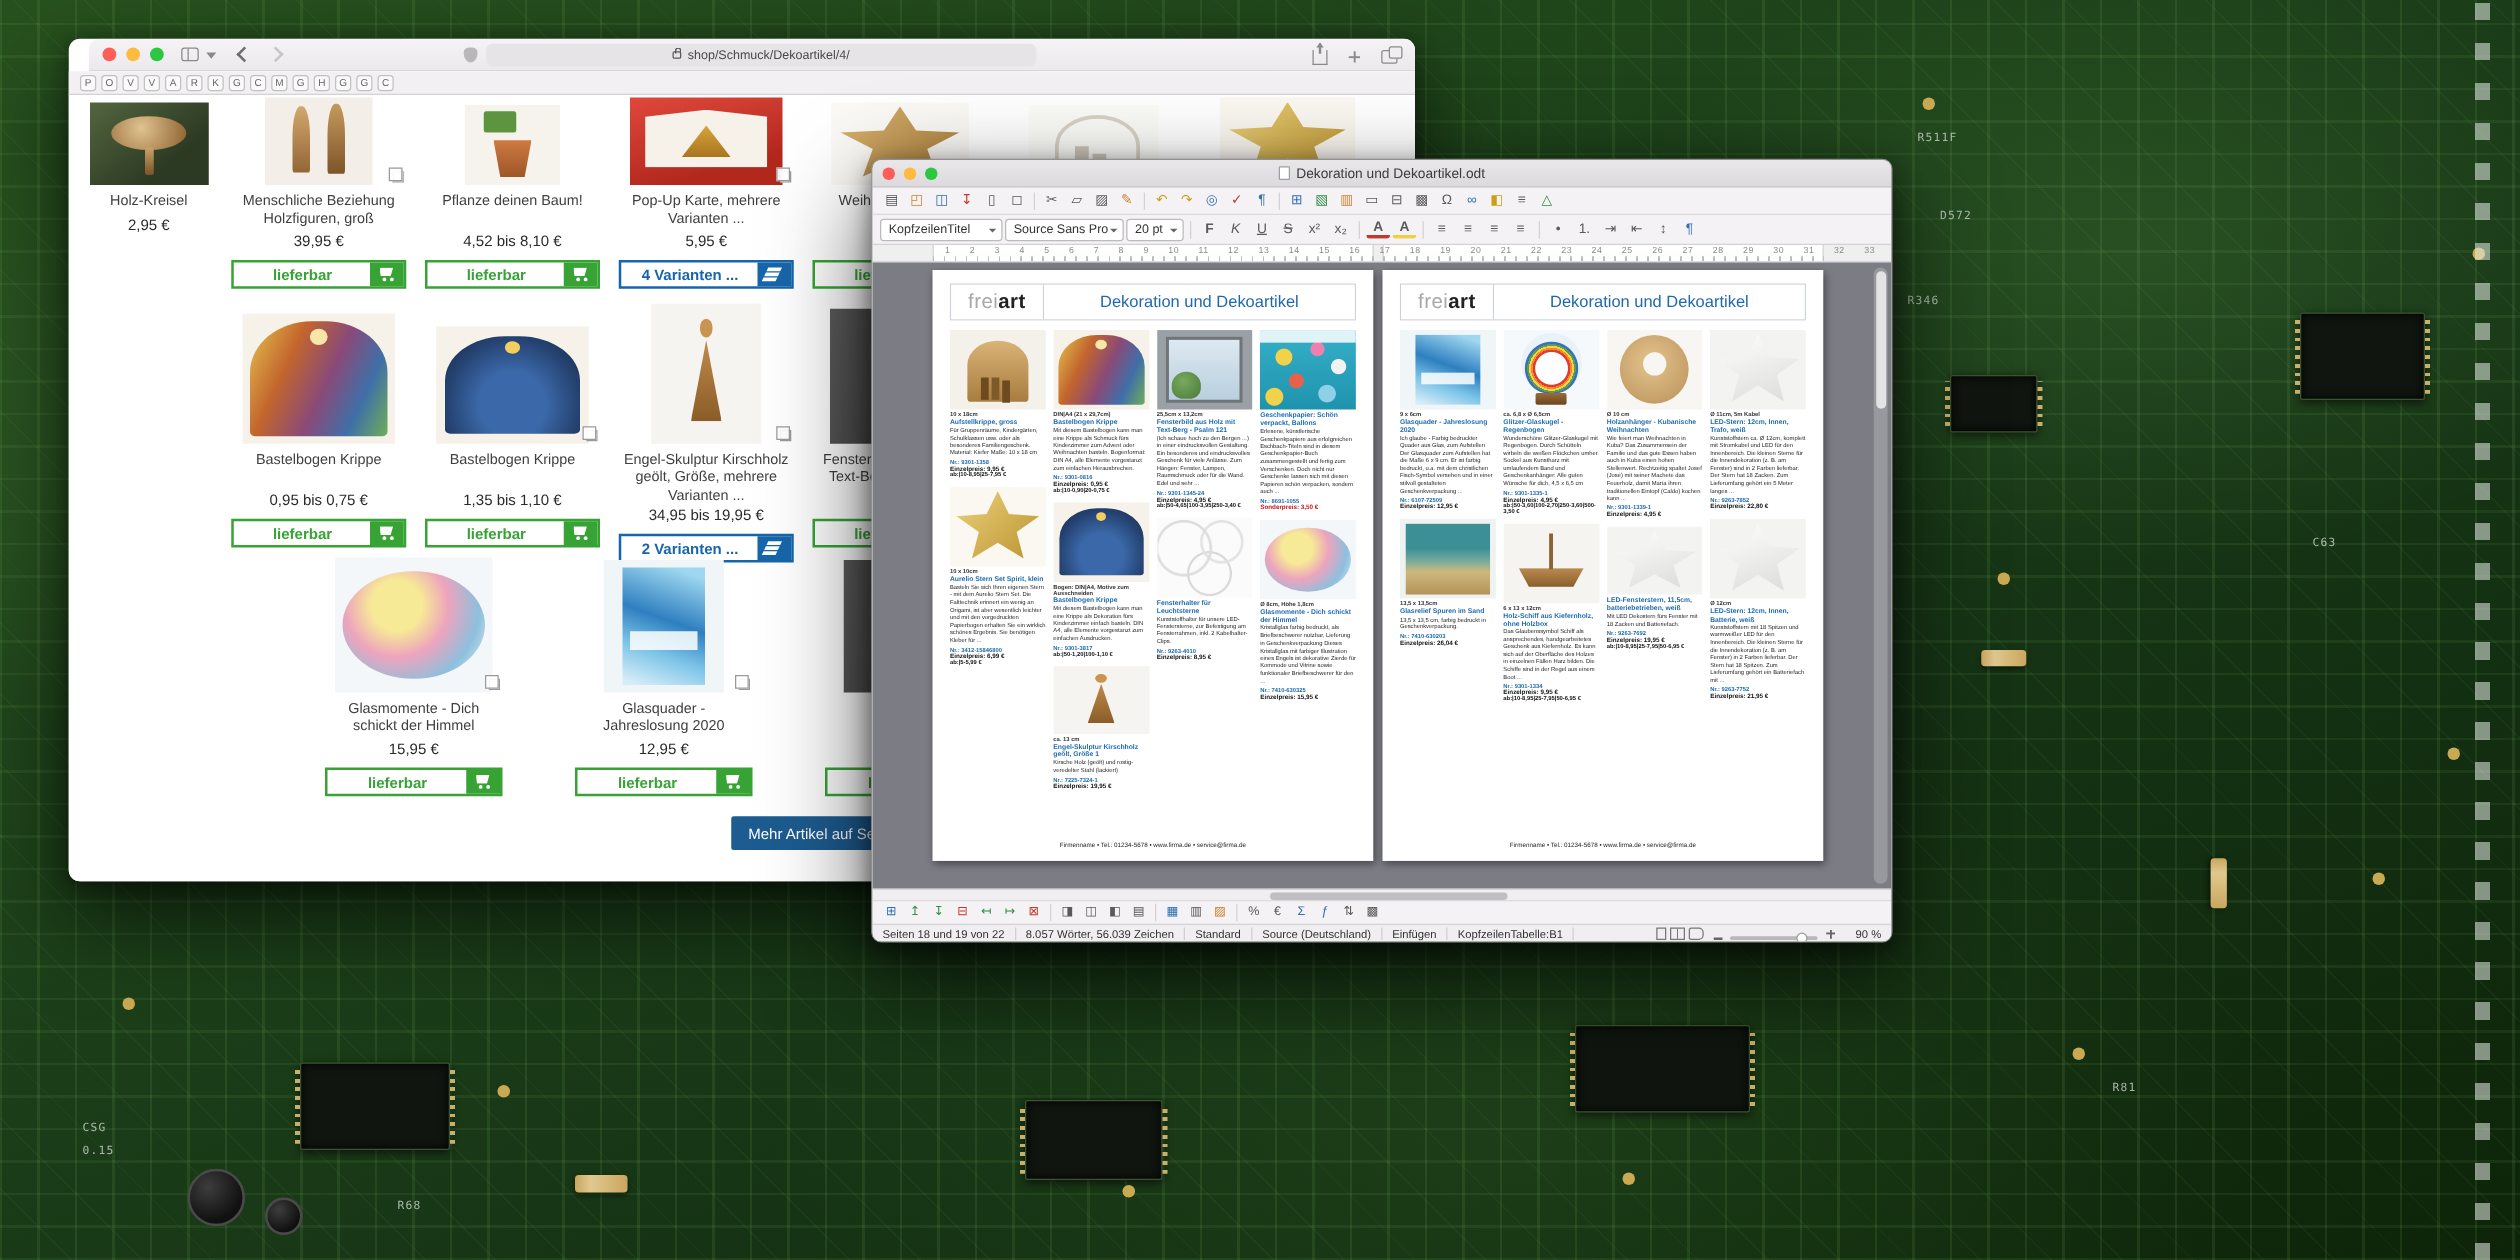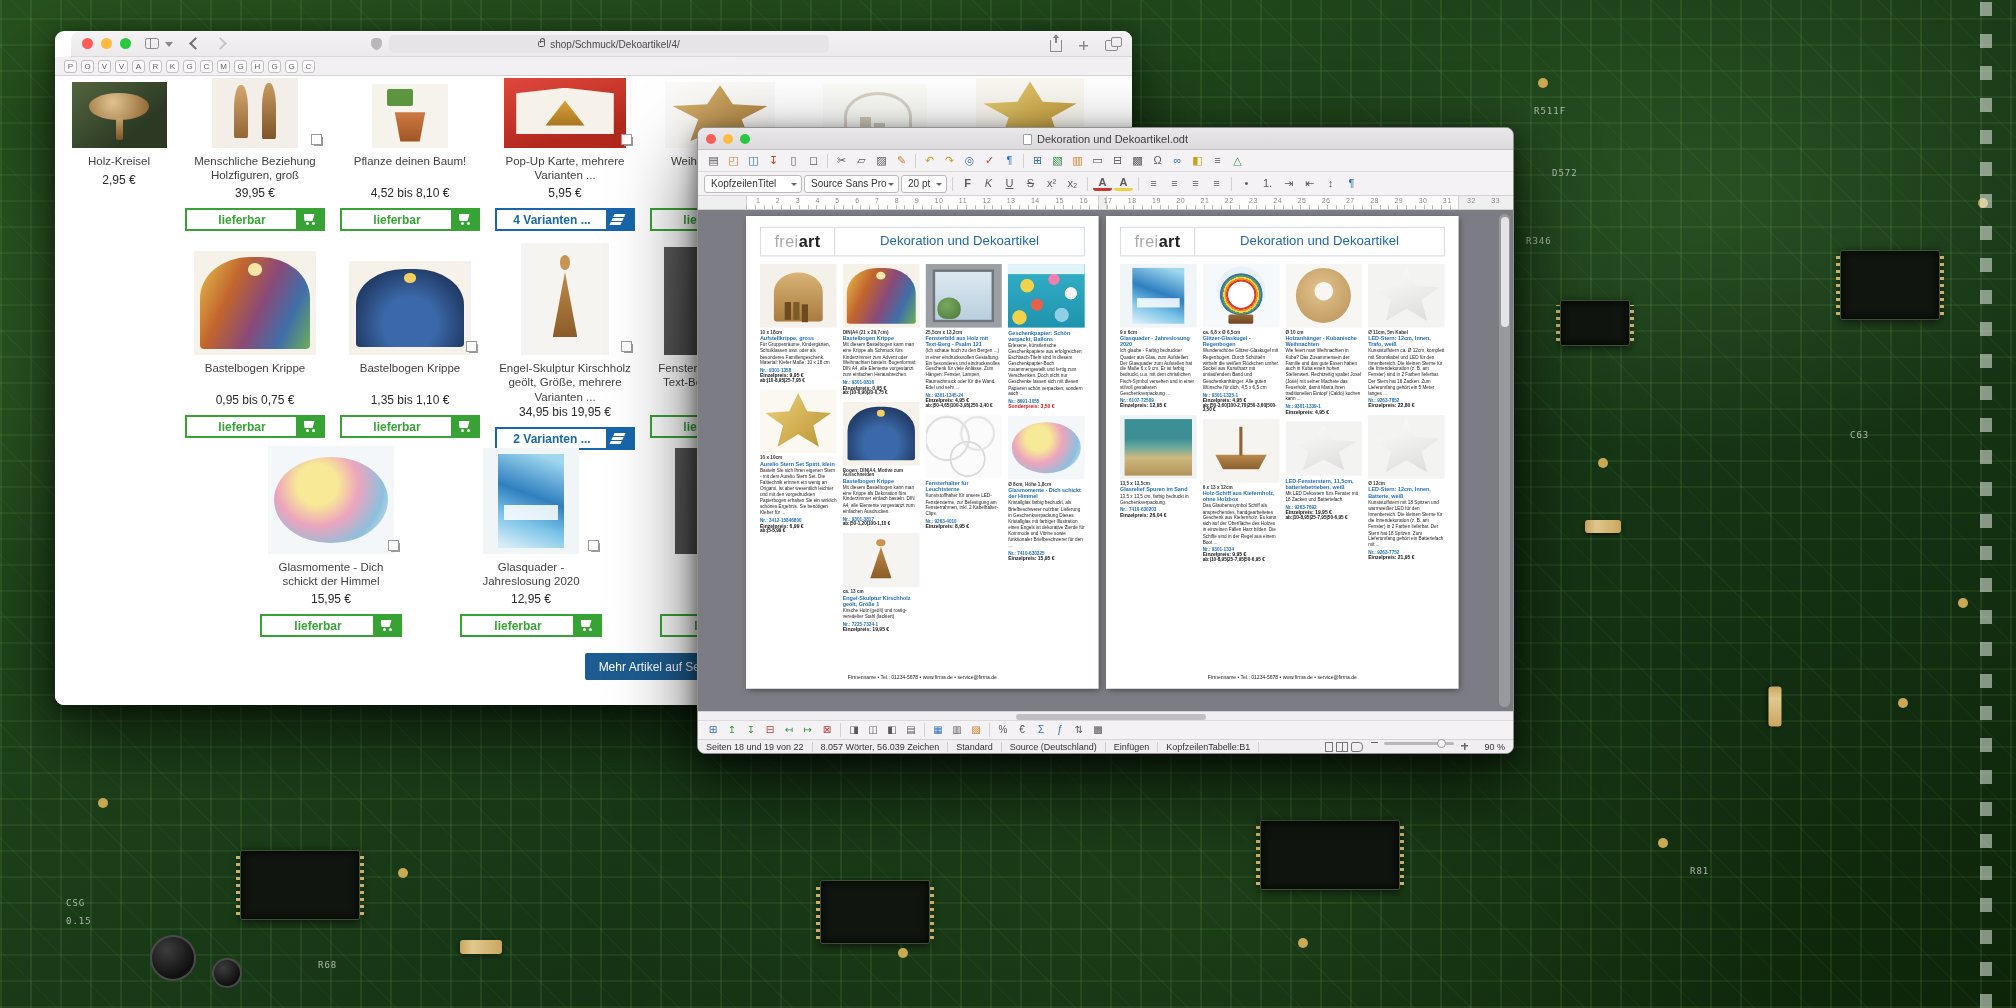--- a/index.html
+++ b/index.html
@@ -203,21 +203,21 @@
 .f-nav{width:14px;height:13px;border:1px solid #bdbbbd;border-radius:2px;background:#fafafa;position:relative;flex:none}
 .f-nav::after{content:"";position:absolute;left:4px;top:5px;border:3px solid transparent;border-top-color:#555}
 .f-nav.up::after{top:2px;border-top-color:transparent;border-bottom-color:#555}
 .f-chk{width:9px;height:9px;border:1px solid #8f8f8f;background:#fff;border-radius:1px;flex:none}
 .mag{width:11px;height:11px;position:relative;flex:none;margin-left:4px}
 .mag::before{content:"";position:absolute;left:0;top:0;width:7px;height:7px;border:1.5px solid #6a6a6a;border-radius:50%}
 .mag::after{content:"";position:absolute;left:6.5px;top:6.5px;width:4px;height:1.5px;background:#6a6a6a;transform:rotate(45deg)}
 .w-status{height:14px;background:#f0eef0;border-top:1px solid #d5d3d5;display:flex;align-items:center;font-size:9px;color:#333;padding:0 8px;flex:none}
 .st{padding:0 8px;border-right:1px solid #d0ced0;white-space:nowrap}
 .st:first-child{padding-left:0}
-.st-right{margin-left:auto;display:flex;align-items:flex-start}
+.st-right{margin-left:auto;display:flex;align-items:flex-end}
 .pv{width:8px;height:10px;border:1px solid #777;margin-left:3px;flex:none}
 .pv.m{width:12px;background:linear-gradient(90deg,transparent 45%,#777 45% 55%,transparent 55%)}
 .pv.bk{width:12px;border-radius:2px 4px 4px 2px}
 .zm{width:7px;height:1.5px;background:#666;margin-left:8px;flex:none}
 .zoomtrack{width:70px;height:3px;background:#b9b7b9;border-radius:2px;margin:0 6px;position:relative;flex:none}
 .zoomthumb{position:absolute;left:76%;top:-3px;width:9px;height:9px;border-radius:50%;background:#fdfdfd;border:1px solid #9a9a9a}
 .zp{width:9px;height:9px;background:linear-gradient(#666,#666) center/7px 1.5px no-repeat,linear-gradient(#666,#666) center/1.5px 7px no-repeat;flex:none}
 .zoomtxt{width:36px;text-align:right;flex:none}
 </style>
 </head>

